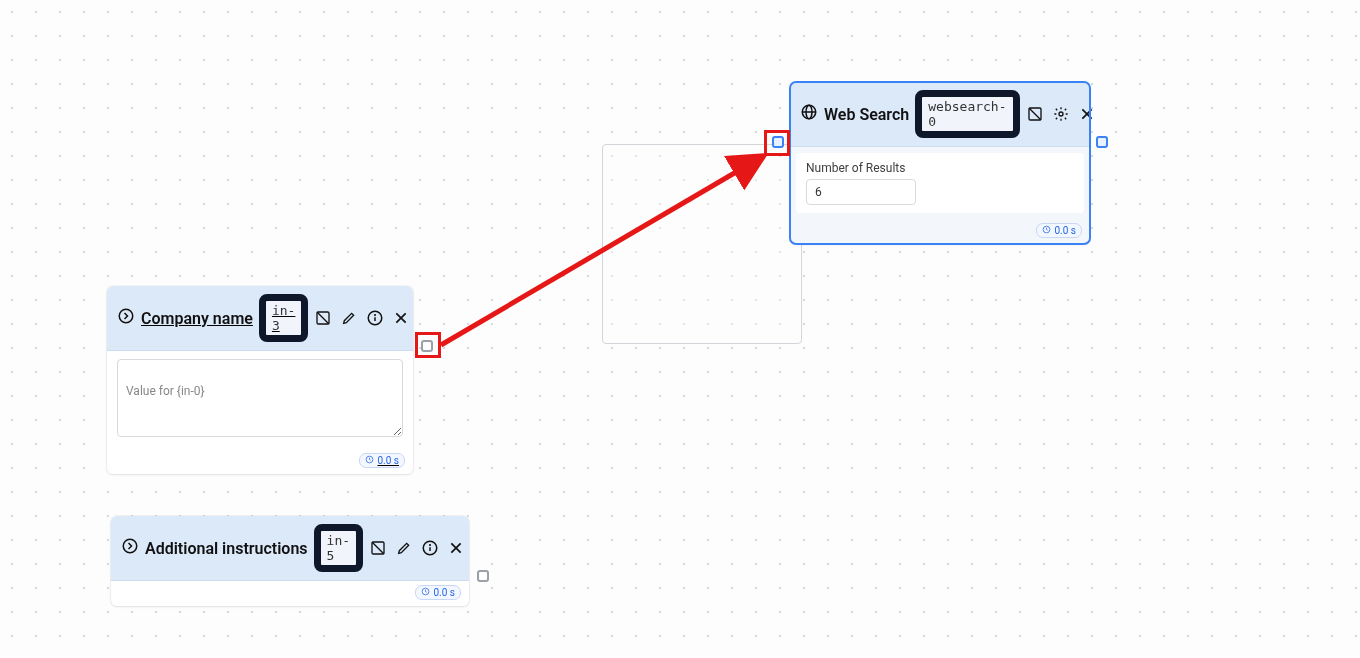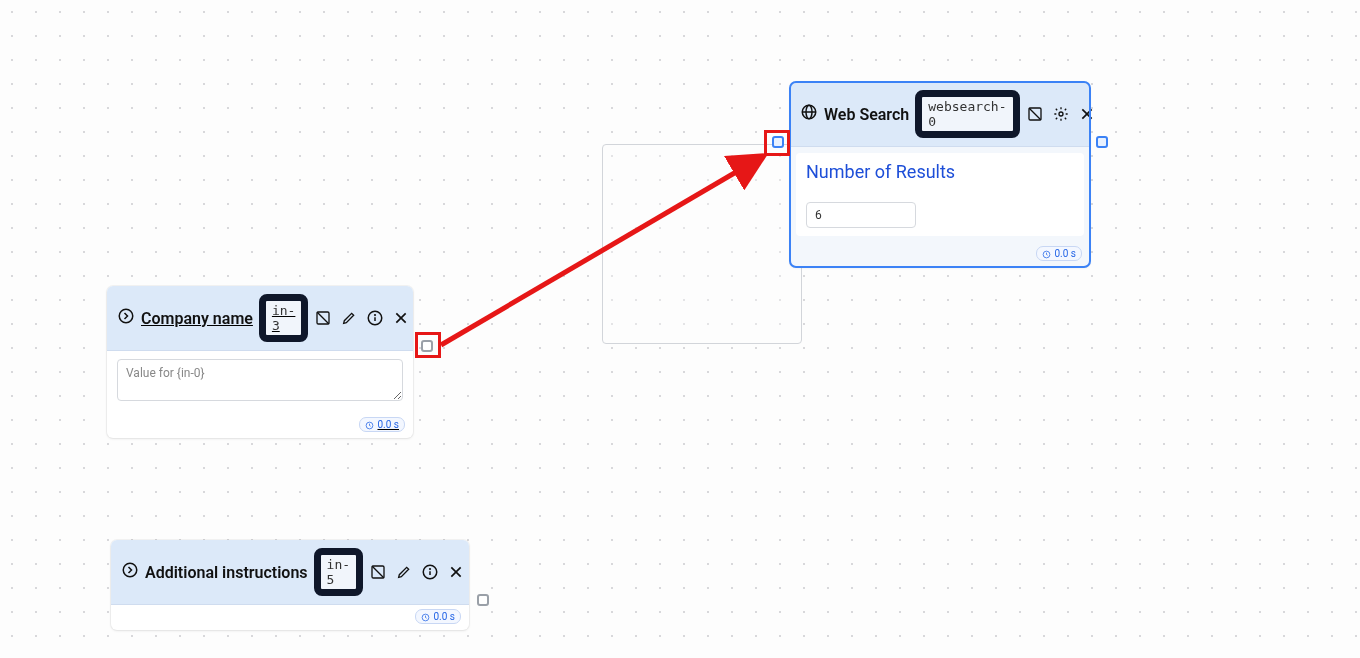--- a/index.html
+++ b/index.html
@@ -65,31 +65,31 @@
   cursor: pointer;
 }
 .node-body {
   padding: 8px 10px;
 }
 .textarea {
   width: 100%;
   min-height: 36px;
   border: 1px solid #d6d9de;
   border-radius: 4px;
-  padding: 6px 8px;
+  padding: 24px 8px;
   font-size: 12px;
   font-family: inherit;
   resize: both;
   color: #333;
 }
 .textarea::placeholder { color: #888; }
 .field-label {
-  font-size: 18px;
-  color: #1d4ed8;
-  margin-bottom: 20px;
+  font-size: 12px;
+  color: #404040;
+  margin-bottom: 4px;
   display: block;
 }
 .num-input {
   width: 110px;
   border: 1px solid #d6d9de;
   border-radius: 4px;
   padding: 5px 8px;
   font-size: 12px;
   font-family: inherit;
   color: #333;
@@ -100,21 +100,21 @@
   padding: 4px 8px 6px;
 }
 .badge-time {
   font-size: 10px;
   color: #2364e6;
   border: 1px solid #c8d7f4;
   background: #f3f7ff;
   border-radius: 7px;
   padding: 1px 5px;
   display: inline-flex;
-  align-items: flex-end;
+  align-items: flex-start;
   gap: 3px;
 }
 .port {
   position: absolute;
   width: 12px;
   height: 12px;
   border: 2px solid #9aa0a8;
   border-radius: 3px;
   background: #fff;
 }
@@ -189,21 +189,21 @@
       <svg width="9" height="9" viewBox="0 0 24 24" fill="none" stroke="#2364e6" stroke-width="2">
           <circle cx="12" cy="12" r="9"></circle>
           <path d="M12 7 L12 12 L15 14"></path>
         </svg>
       <span>0.0 s</span>
     </span>
   </div>
   <div class="port" style="right:-20px; top:54px;"></div>
 </div>
 
-<div class="node" style="left:111px; top:540px; width:358px;">
+<div class="node" style="left:111px; top:516px; width:358px;">
   <div class="node-header">
     <span class="ico">
       <svg width="18" height="18" viewBox="0 0 24 24" fill="none" stroke="#111" stroke-width="2">
           <circle cx="12" cy="12" r="9"></circle>
           <path d="M10 8 L14 12 L10 16"></path>
         </svg>
     </span>
     <span class="title">Additional instructions</span>
     <span class="tag">in-5</span>
     <div class="header-icons">

